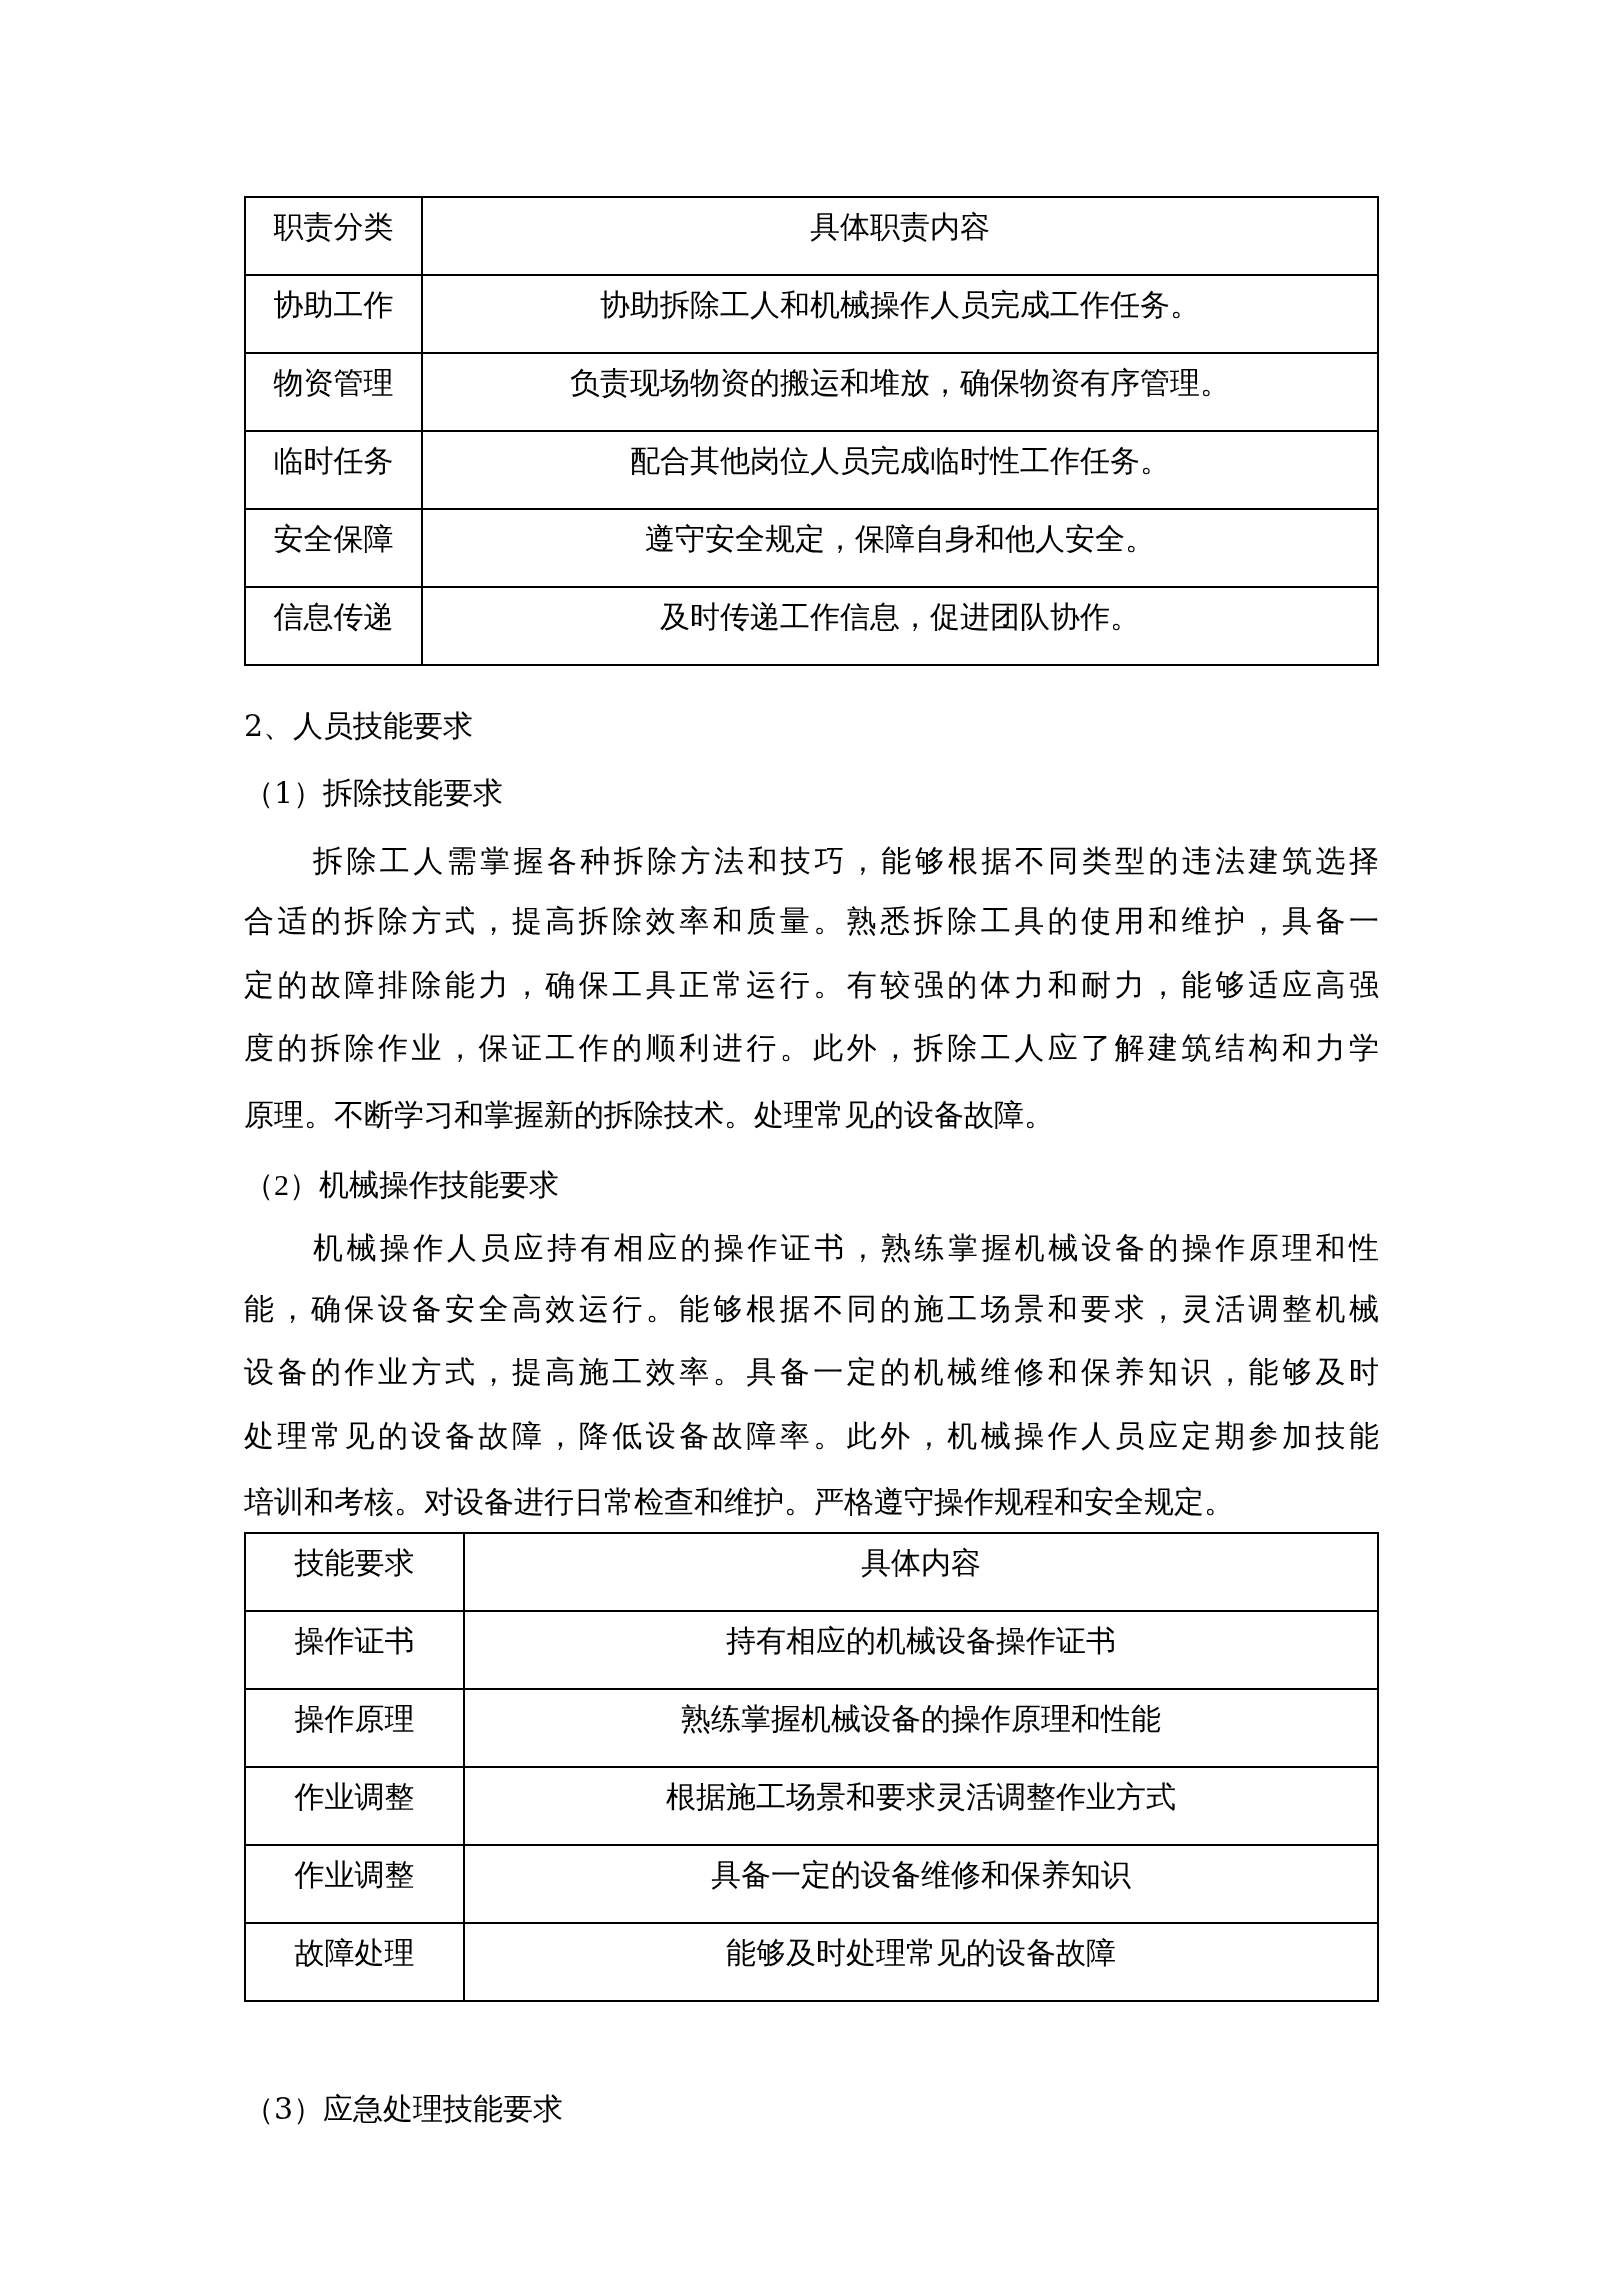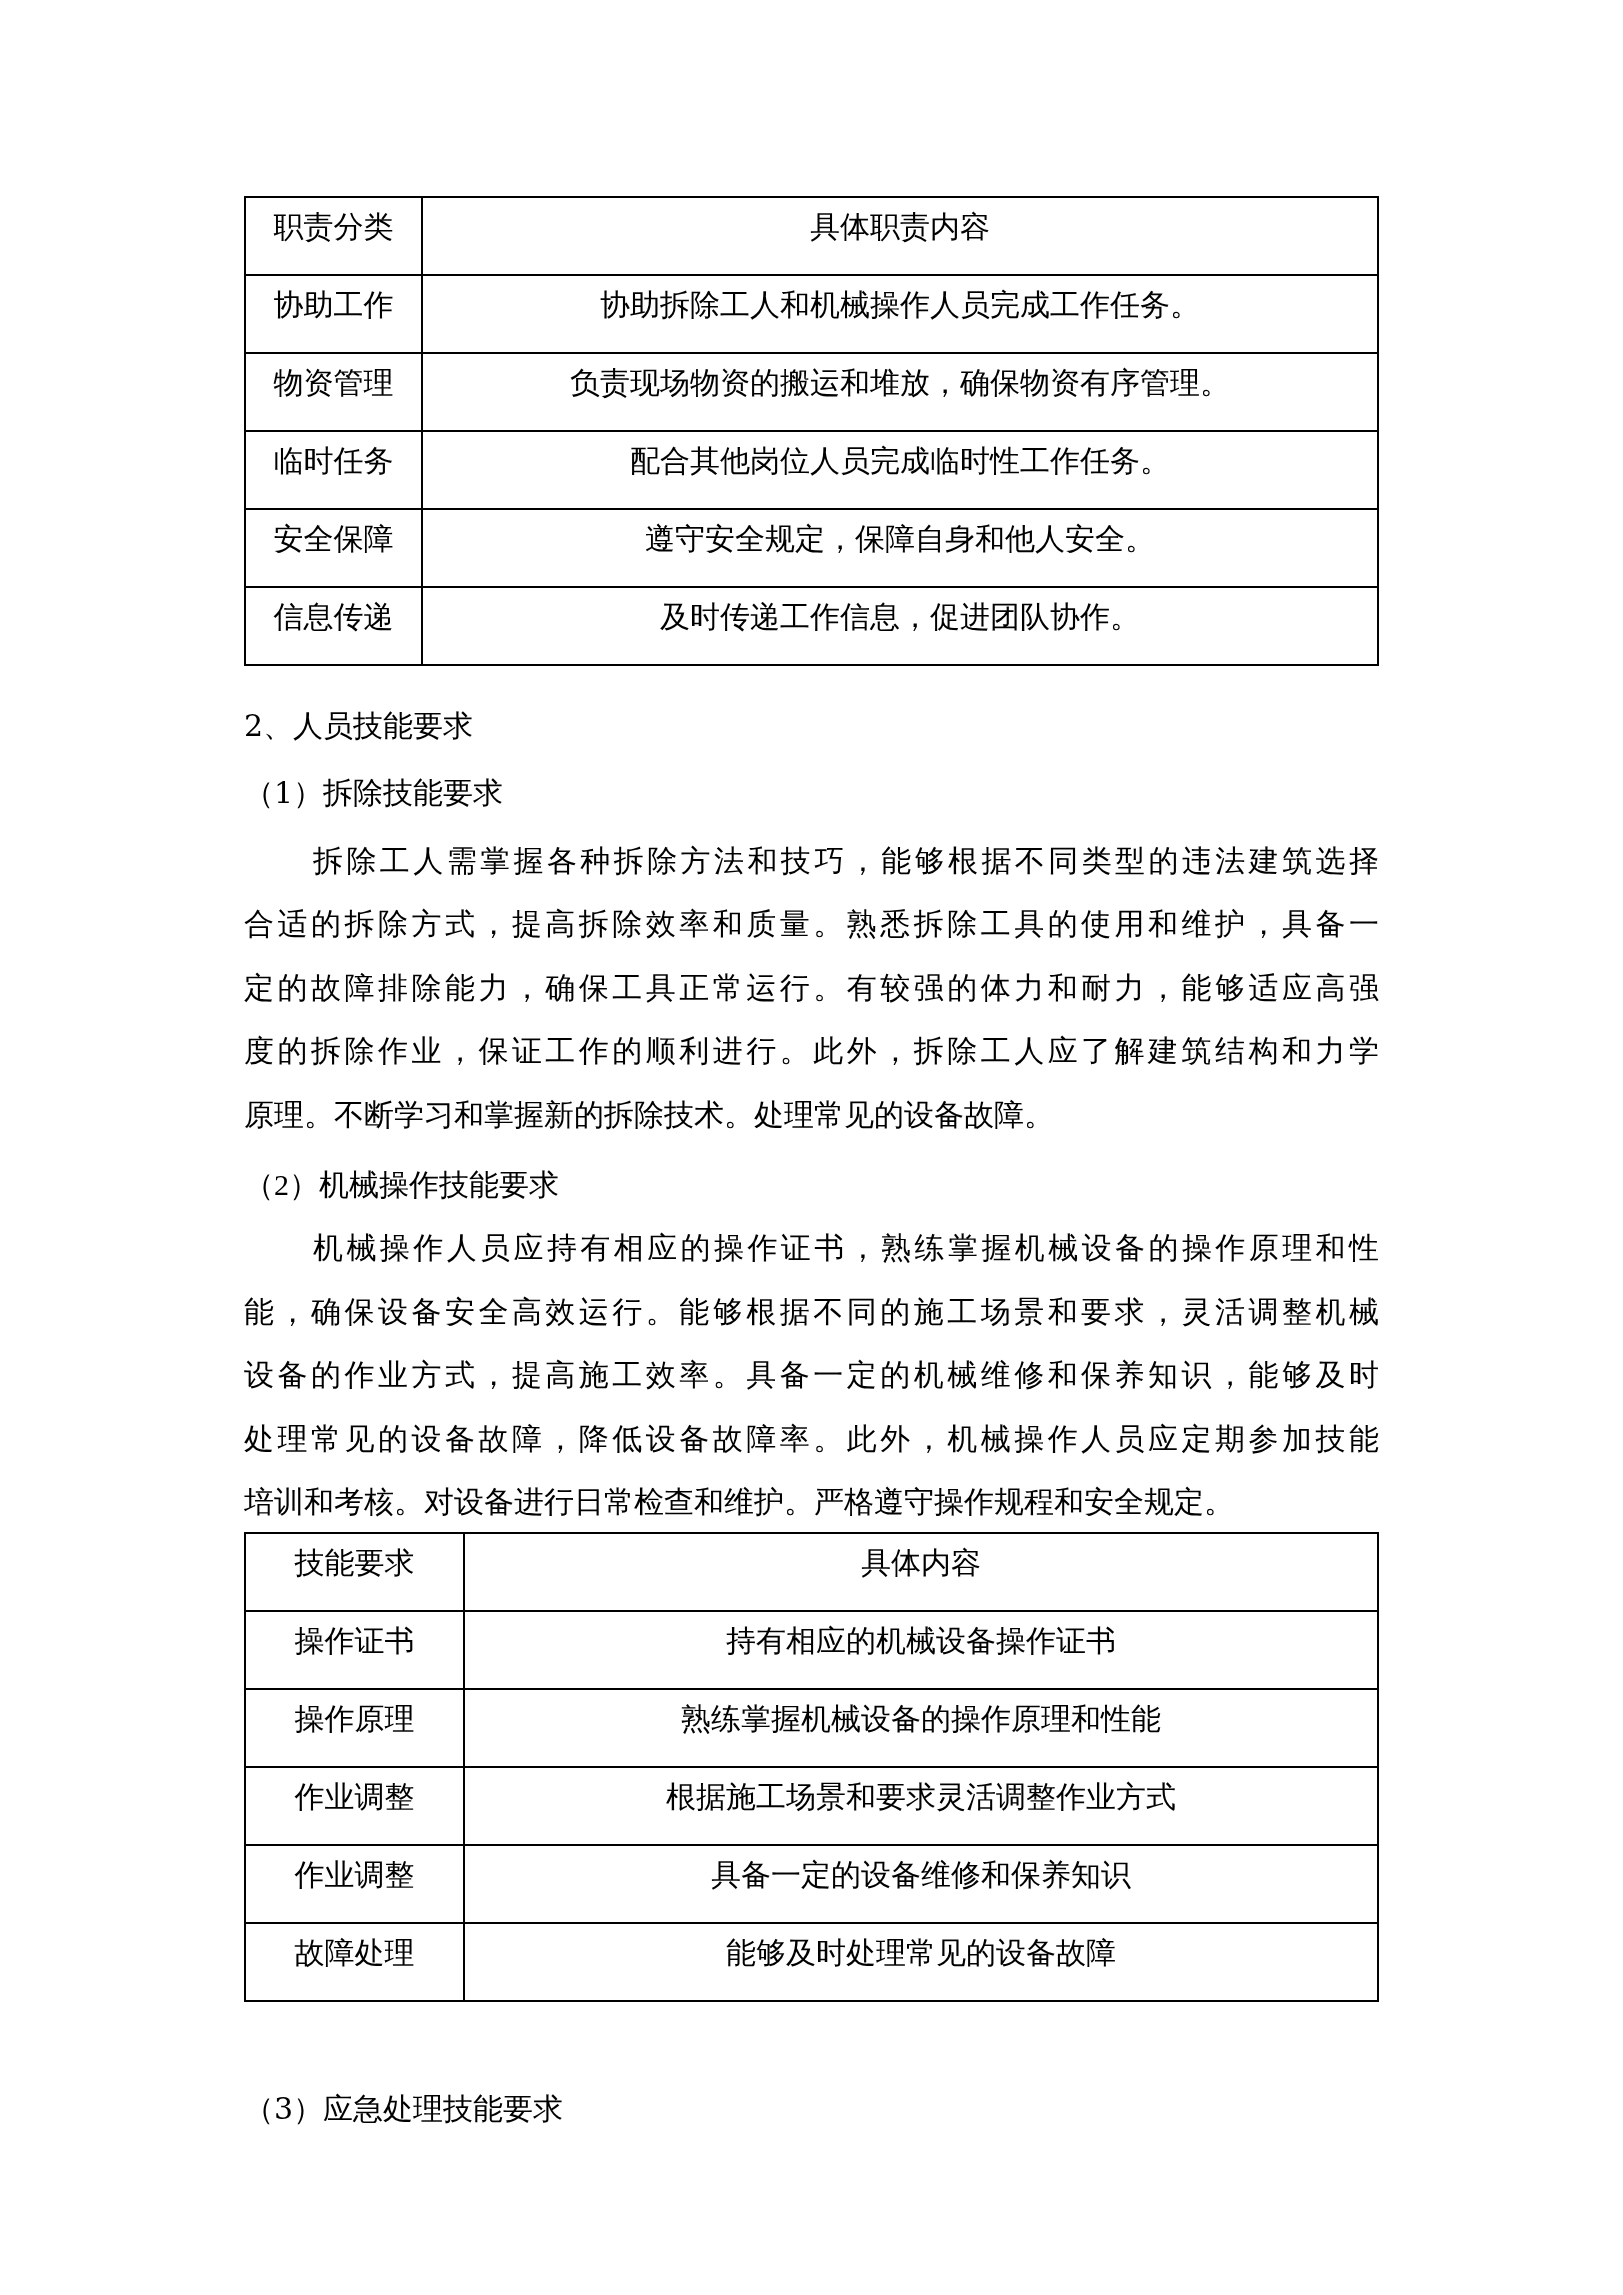--- a/index.html
+++ b/index.html
@@ -8,21 +8,21 @@
   .page { position: absolute; left: 0; top: 0; width: 1623px; height: 2295px; }
   .tbl { position: absolute; left: 244px; width: 1135px; border-collapse: collapse; table-layout: fixed; }
   .tbl td { border: 2.6px solid #000; height: 76px; padding: 0; vertical-align: top;
             font-size: 30px; line-height: 30px; text-align: center; margin-left: 40px; }
   .tbl td .cell { display: block; padding-top: 14.4px; white-space: nowrap; }
   #table1 { top: 196px; }
   #table1 col.c1 { width: 177px; }
   #table2 { top: 1532px; }
   #table2 col.c1 { width: 219px; }
   .line { position: absolute; font-size: 30px; line-height: 35px; white-space: nowrap; }
-  .just { left: 244px; width: 1135px; text-align: justify; text-align-last: justify; }
+  .just { left: 244px; width: 1135px; text-align: justify; text-align-last: justify; font-family: Liberation Mono, monospace; }
   .just-indent { left: 313px; width: 1066px; text-align: justify; text-align-last: justify; }
   .plain { left: 244px; }
 </style>
 </head>
 <body>
 
 <div class="page">
 
   <table class="tbl" id="table1">
     <colgroup>

